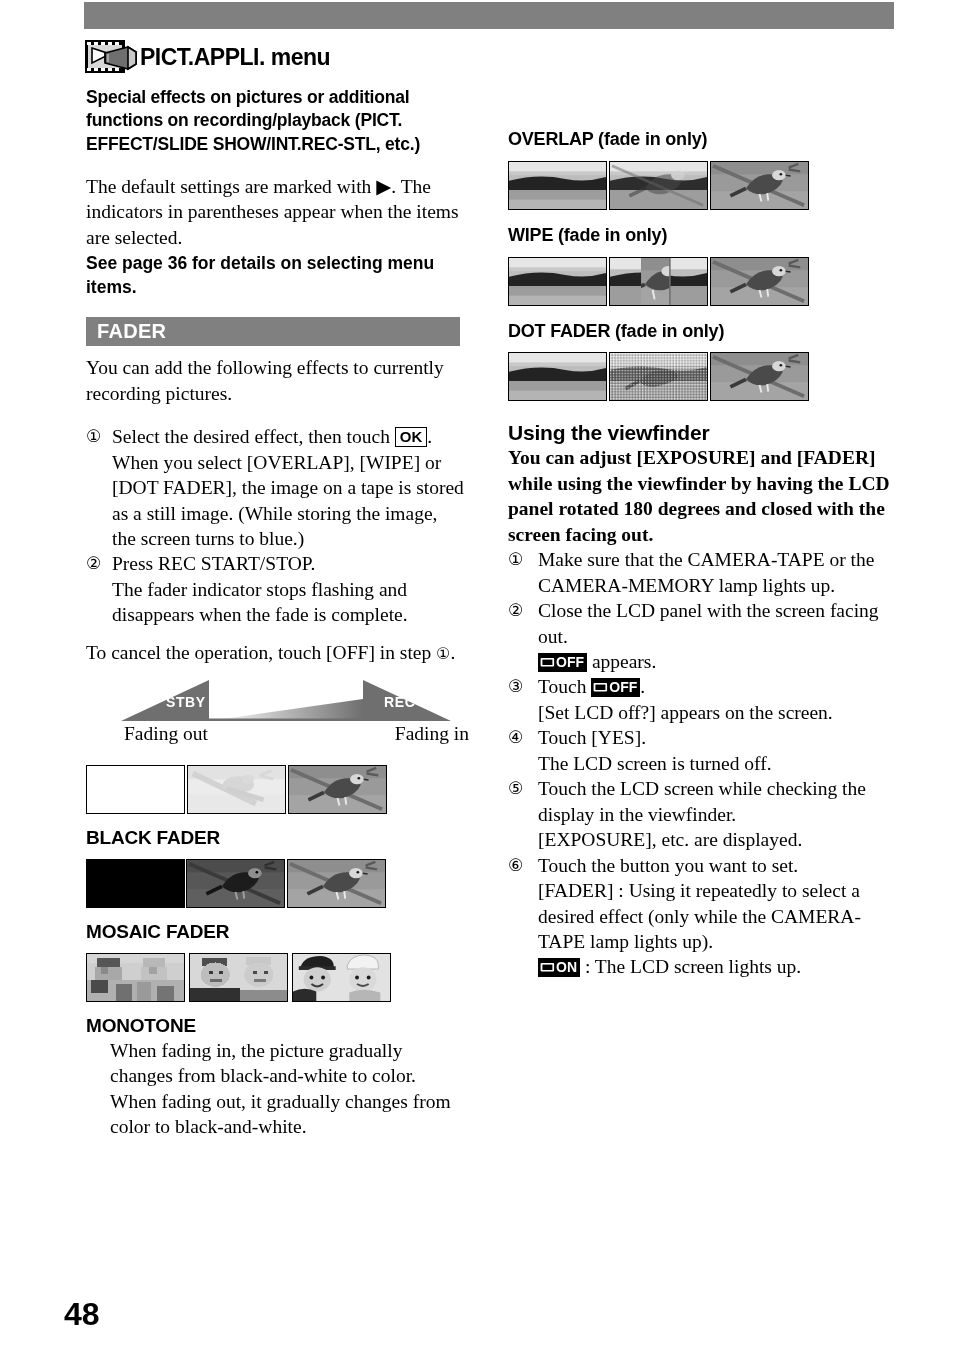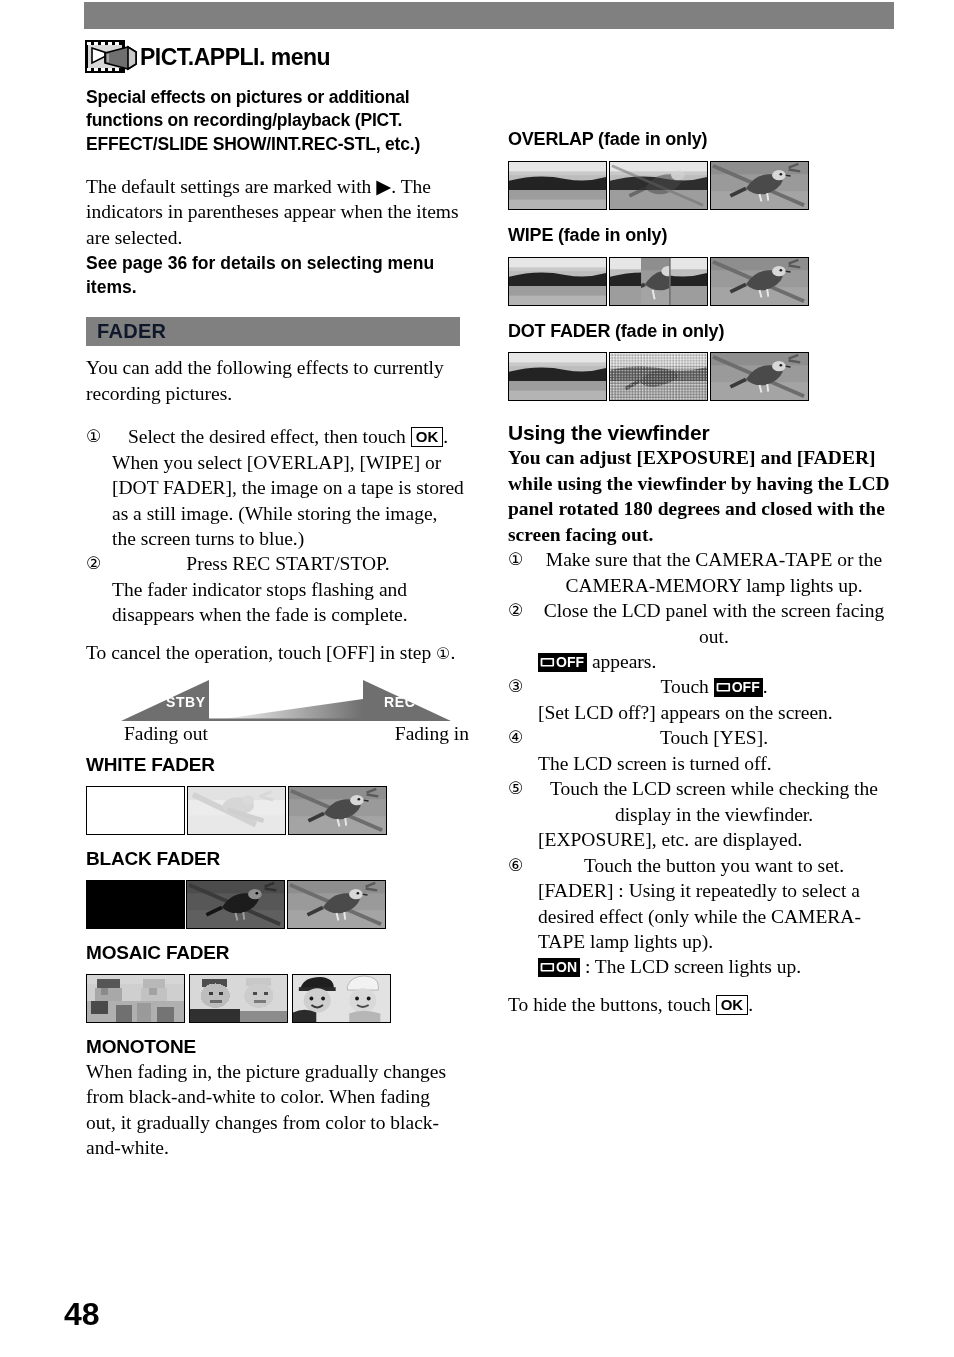--- a/index.html
+++ b/index.html
@@ -70,21 +70,21 @@
   .bold-serifish {
     font-family: "Liberation Sans", sans-serif;
     font-weight: bold;
     font-size: 17.5px;
     line-height: 1.35;
   }
 
   
   .section-bar {
     background: #808080;
-    color: #0f172a;
+    color: #ffffff;
     font-family: "Liberation Sans", sans-serif;
     font-weight: bold;
     font-size: 20px;
     letter-spacing: 0.3px;
     padding: 3px 0 4px 11px;
     width: 374px;
     height: 29px;
     line-height: 22px;
   }
   .step {
@@ -93,21 +93,21 @@
     line-height: 1.305;
     margin: 0;
   }
   .step-num {
     width: 26px;
     flex: 0 0 26px;
     font-size: 17px;
     line-height: 1.5;
     font-family: "DejaVu Sans", sans-serif;
   }
-  .step-body { flex: 1 1 auto; text-align: center; }
+  .step-body { flex: 1 1 auto; }
   .step-sub {
     padding-left: 26px;
     font-size: 19.5px;
     line-height: 1.305;
   }
   .col-right .step-num { width: 30px; flex: 0 0 30px; }
   .col-right .step-sub { padding-left: 30px; }
 
   
   .keybox {
@@ -287,21 +287,20 @@
         <text x="263" y="30" fill="#ffffff" font-family="Liberation Sans, sans-serif" font-size="14" font-weight="bold" letter-spacing="0.6">REC</text>
       </svg>
     </div>
     <div class="fader-labels">
       <span class="fading-out">Fading out</span>
       <span class="fading-in">Fading in</span>
     </div>
 
     <div style="height:4px;"></div>
 
-    <div class="effect-label">WHITE FADER</div>
     <div style="height:10px;"></div>
     <div class="thumb-row">
       <div class="thumb" style="background:#fff;margin-left:0;"></div>
       <div class="thumb" style="margin-left:2px;">
         <svg viewBox="0 0 100 50" preserveAspectRatio="none" xmlns="http://www.w3.org/2000/svg">
           <rect width="100" height="50" fill="#ececec"></rect>
           <rect y="0" width="100" height="14" fill="#e2e2e2"></rect>
           <rect y="30" width="100" height="20" fill="#e8e8e8"></rect>
           <path d="M5 8 L70 40" stroke="#d2d2d2" stroke-width="6" fill="none"></path>
           <ellipse cx="52" cy="20" rx="16" ry="9" fill="#d6d6d6"></ellipse>
@@ -423,21 +422,21 @@
           <circle cx="78" cy="25" r="2" fill="#1a1a1a"></circle>
           <path d="M66 32 Q72 36 78 32" stroke="#4a4a4a" stroke-width="2" fill="none"></path>
           <path d="M58 41 Q72 35 90 41 L90 50 L58 50 Z" fill="#b6b6b6"></path>
         </svg>
       </div>
     </div>
 
     <div style="height:14px;"></div>
 
     <div class="effect-label">MONOTONE</div>
-    <p class="body" style="margin-top:1px;">When fading in, the picture gradually changes from black-and-white to color. When fading out, it gradually changes from color to black-and-white.</p>
+    <p class="body" style="margin-top:1px;margin-left:24px;">When fading in, the picture gradually changes from black-and-white to color. When fading out, it gradually changes from color to black-and-white.</p>
   </div>
 
   <div class="col-right">
 
     <div class="effect-label small">OVERLAP (fade in only)</div>
     <div style="height:11px;"></div>
     <div class="thumb-row">
       <div class="thumb">
         <svg viewBox="0 0 100 50" preserveAspectRatio="none" xmlns="http://www.w3.org/2000/svg">
           <rect width="100" height="50" fill="#bdbdbd"></rect>
@@ -632,18 +631,17 @@
     <div class="step-sub">[FADER] : Using it repeatedly to select a desired effect (only while the CAMERA-TAPE lamp lights up).</div>
     <div class="step-sub">
       <span class="lcdbox"><span class="lcd-glyph"><svg viewBox="0 0 15 11" xmlns="http://www.w3.org/2000/svg">
               <rect x="0.6" y="1" width="13.5" height="8.5" rx="1" fill="#fff"></rect>
               <rect x="2.4" y="2.6" width="10" height="5.4" fill="#000"></rect>
             </svg></span><span>ON</span></span><span> : The LCD screen lights up.</span>
     </div>
 
     <div class="gap-12"></div>
 
-    <p class="body"><span>To hide the buttons, touch </span><span class="keybox">OK</span><span>.</span></p>
   </div>
 
   <div class="page-number">48</div>
 
 </div>
 
 </body></html>

